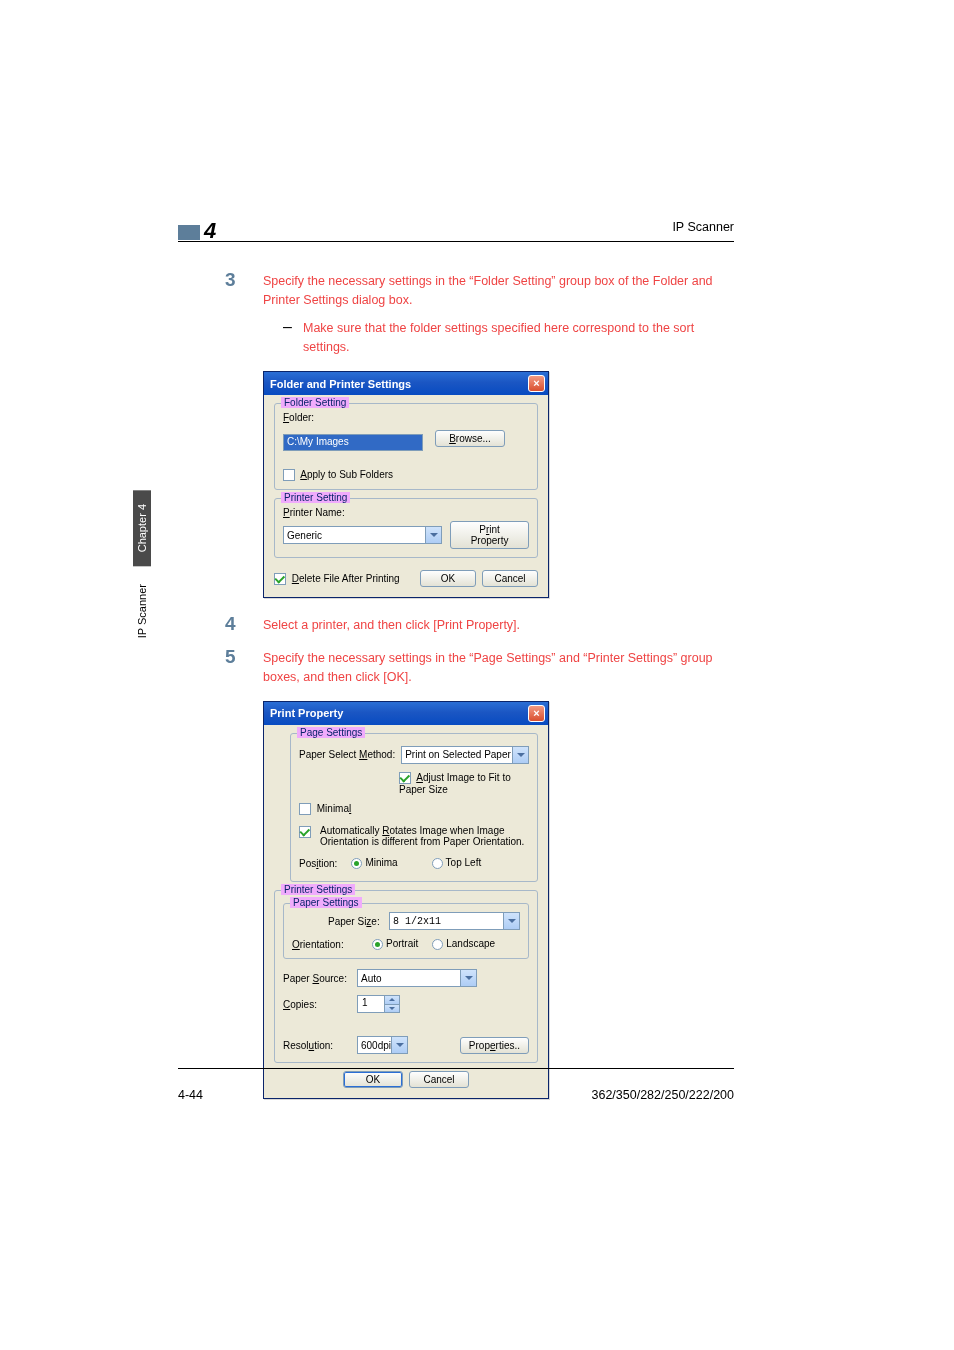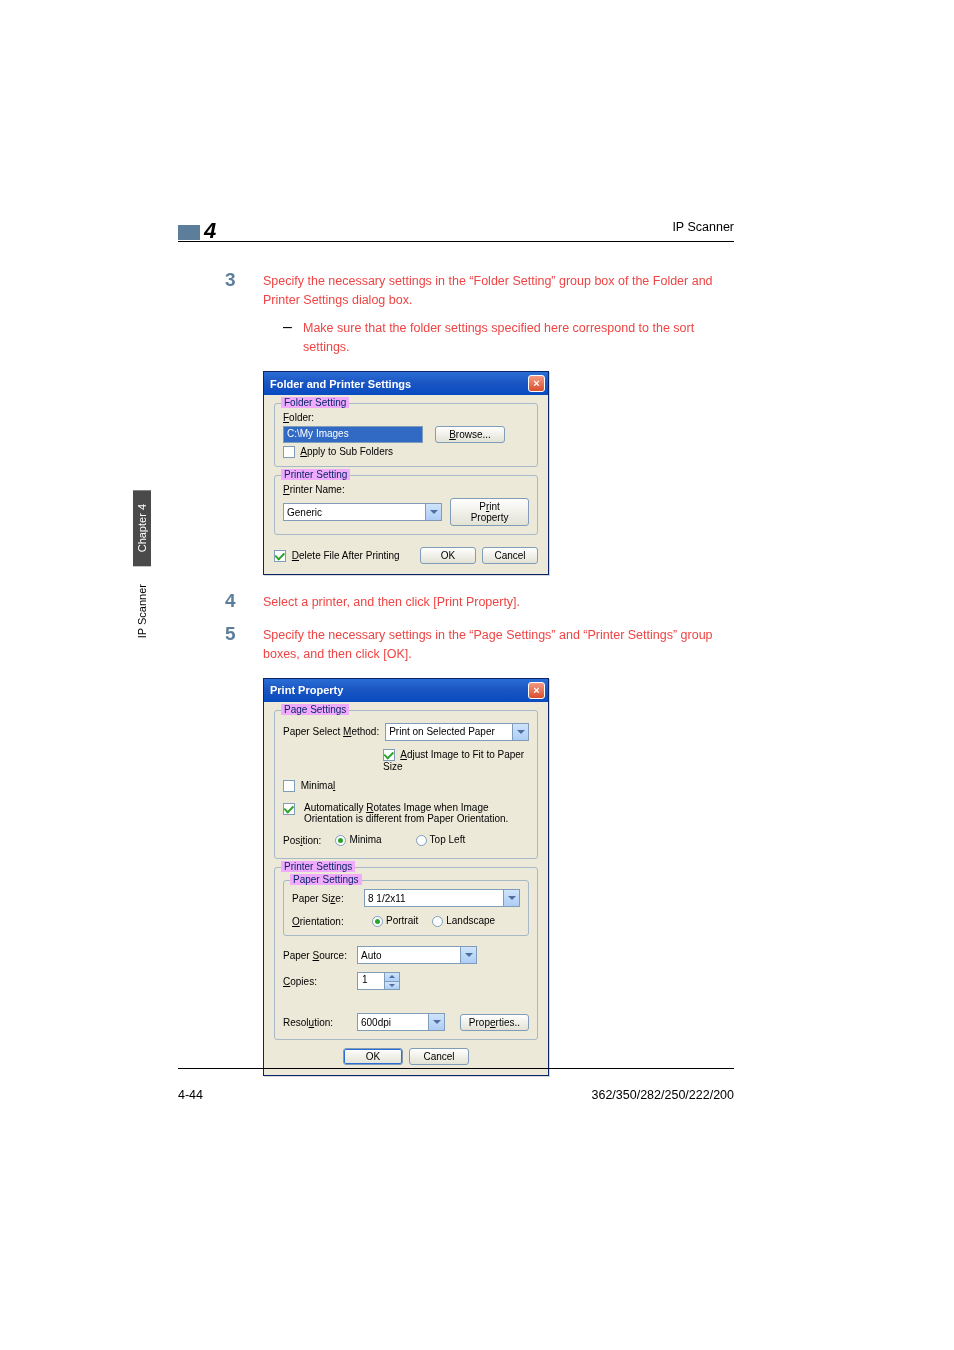--- a/index.html
+++ b/index.html
@@ -341,24 +341,24 @@
         <div class="titlebar">
           <span>Folder and Printer Settings</span>
           <span class="close-x">×</span>
         </div>
         <div class="dlg-body">
 
           <div class="groupbox">
             <span class="legend">Folder Setting</span>
             <span class="lbl"><span class="underline">F</span>older:</span>
             <div class="row" style="gap:12px;">
-              <div class="text-input selected" style="width:140px;">C:\My Images</div>
+              <div class="text-input selected" style="width:140px;margin-top:8px;">C:\My Images</div>
               <div class="btn" style="min-width:70px;"><span class="underline">B</span>rowse...</div>
             </div>
-            <div style="margin-top:3px;">
+            <div style="margin-top:18px;">
               <span class="checkbox"></span>
               <span><span class="underline">A</span>pply to Sub Folders</span>
             </div>
           </div>
 
           <div class="groupbox">
             <span class="legend">Printer Setting</span>
             <span class="lbl"><span class="underline">P</span>rinter Name:</span>
             <div class="row" style="gap:8px;">
               <div class="combo" style="width:160px;text-align:right;">
@@ -393,21 +393,21 @@
         <div class="step-text">Specify the necessary settings in the “Page Settings” and “Printer Settings” group boxes, and then click [OK].</div>
       </div>
 
       <div class="dialog">
         <div class="titlebar">
           <span>Print Property</span>
           <span class="close-x">×</span>
         </div>
         <div class="dlg-body">
 
-          <div class="groupbox" style="padding-bottom:12px;">
+          <div class="groupbox" style="padding-bottom:12px;margin-left:16px;">
             <span class="legend">Page Settings</span>
 
             <div class="row" style="gap:6px; margin-top:4px;">
               <span>Paper Select <span class="underline">M</span>ethod:</span>
               <div class="combo" style="flex:1;">
                 <span>Print on Selected Paper</span>
                 <span class="combo-arrow"></span>
               </div>
             </div>
 
@@ -433,22 +433,22 @@
             </div>
           </div>
 
           <div class="groupbox">
             <span class="legend">Printer Settings</span>
 
             <div class="groupbox" style="margin-top:4px;">
               <span class="legend">Paper Settings</span>
 
               <div class="row" style="gap:6px;">
-                <span style="width:66px;">Paper Si<span class="underline">z</span>e:</span>
-                <div class="combo" style="width:156px;">
+                <span style="width:66px;margin-left:36px;">Paper Si<span class="underline">z</span>e:</span>
+                <div class="combo" style="width:156px;font-family:Liberation Mono, monospace;">
                   <span>8 1/2x11</span>
                   <span class="combo-arrow"></span>
                 </div>
               </div>
 
               <div class="row" style="gap:14px; margin-top:8px;">
                 <span style="width:66px;"><span class="underline">O</span>rientation:</span>
                 <span><span class="radio checked"></span><span>Portrait</span></span>
                 <span><span class="radio"></span><span>Landscape</span></span>
               </div>
@@ -468,21 +468,21 @@
                 <span class="val">1</span>
                 <span class="arrows">
                     <div class="up"></div>
                     <div class="dn"></div>
                   </span>
               </div>
             </div>
 
             <div class="row" style="gap:6px; margin-top:23px; align-items:center;">
               <span style="width:68px;">Resol<span class="underline">u</span>tion:</span>
-              <div class="combo" style="width:88px;">
+              <div class="combo" style="width:51px;">
                 <span>600dpi</span>
                 <span class="combo-arrow"></span>
               </div>
               <div style="flex:1;"></div>
               <div class="btn" style="min-width:62px;">Prop<span class="underline">e</span>rties..</div>
             </div>
           </div>
 
           <div class="btn-row" style="justify-content:center;">
             <div class="btn default-btn" style="min-width:60px;">OK</div>

